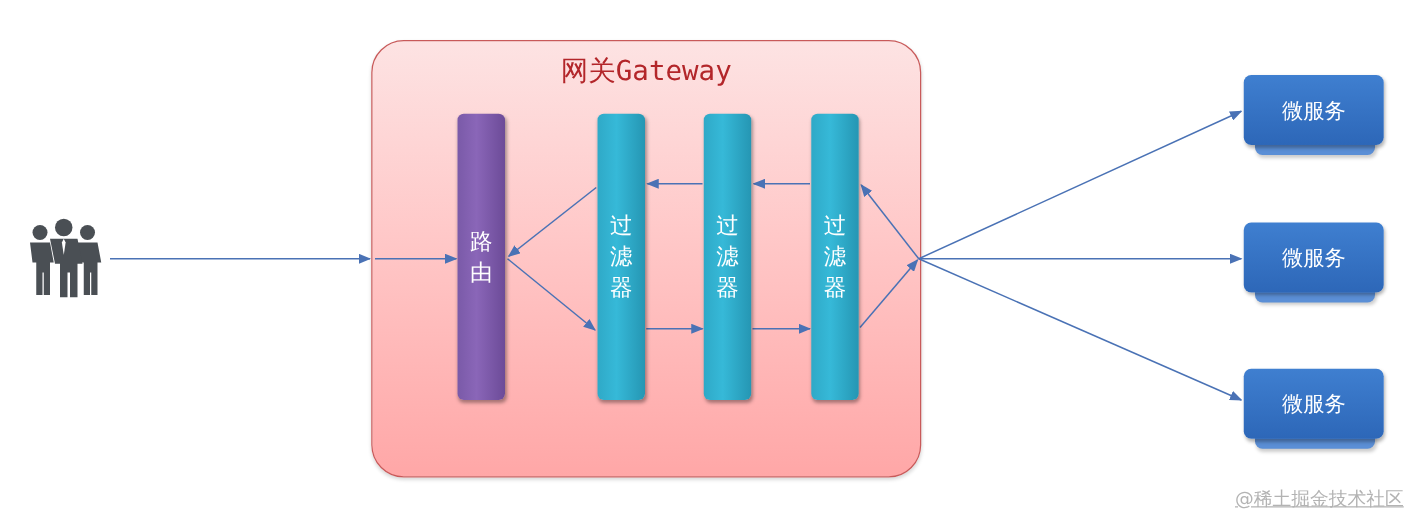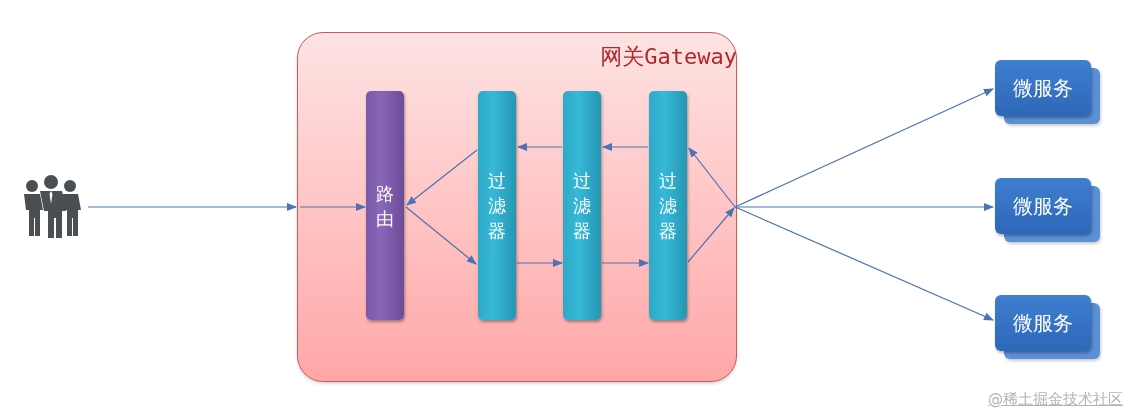--- a/index.html
+++ b/index.html
@@ -8,44 +8,44 @@
     background: #ffffff;
     font-family: "DejaVu Sans", "Liberation Sans", sans-serif;
   }
   .gateway {
     position: absolute; left: 297px; top: 32px; width: 438px; height: 348px;
     border: 1px solid #c85a5a; border-radius: 26px;
     background: linear-gradient(180deg, #fde3e3 0%, #ffc8c8 45%, #ffa7a7 100%);
     box-shadow: 0 2px 3px rgba(0,0,0,0.15);
   }
   .gateway-title {
-    position: absolute; left: 297px; top: 42px; width: 440px; text-align: right;
+    position: absolute; left: 297px; top: 42px; width: 440px; text-align: center;
     font-family: "DejaVu Sans Mono", "Liberation Mono", monospace;
     font-size: 22px; color: #b3262a; letter-spacing: 0px;
   }
   .bar {
     position: absolute; top: 91px; width: 38px; height: 229px;
     border-radius: 5px; box-shadow: 1px 2px 3px rgba(0,0,0,0.35);
     display: flex; flex-direction: column; align-items: center; justify-content: center;
     color: #ffffff; font-size: 18px; line-height: 25px;
   }
   .bar span { display: block; text-align: center; }
   .router { left: 366px; background: linear-gradient(90deg, #7a5aa8 0%, #8a66b8 40%, #6c4b98 100%); }
   .filter { background: linear-gradient(90deg, #2fa9c7 0%, #36b9d8 40%, #2596b3 100%); }
   .svc-wrap { position: absolute; left: 995px; width: 110px; height: 72px; }
   .svc-back {
     position: absolute; left: 9px; top: 8px; width: 96px; height: 56px;
     border-radius: 6px; background: #5b8fd6; box-shadow: 1px 2px 3px rgba(0,0,0,0.2);
   }
   .svc-front {
-    position: absolute; left: 0; top: 0; width: 96px; height: 56px; border-radius: 6px;
+    position: absolute; left: 0; top: 0; width: 112px; height: 56px; border-radius: 6px;
     background: linear-gradient(180deg, #3f7fd0 0%, #2d67b8 100%);
     box-shadow: 1px 2px 3px rgba(0,0,0,0.3);
     display: flex; align-items: center; justify-content: center;
-    color: #ffffff; font-size: 20px;
+    color: #ffffff; font-size: 17px;
   }
   .watermark {
     position: absolute; right: 6px; bottom: 6px; font-size: 15px; color: #b3b3b3; text-decoration: underline;
   }
   svg.overlay { position: absolute; left: 0; top: 0; }
   .users-icon { position: absolute; left: 20px; top: 174px; width: 62px; height: 64px; }
 </style>
 </head>
 <body>
 

